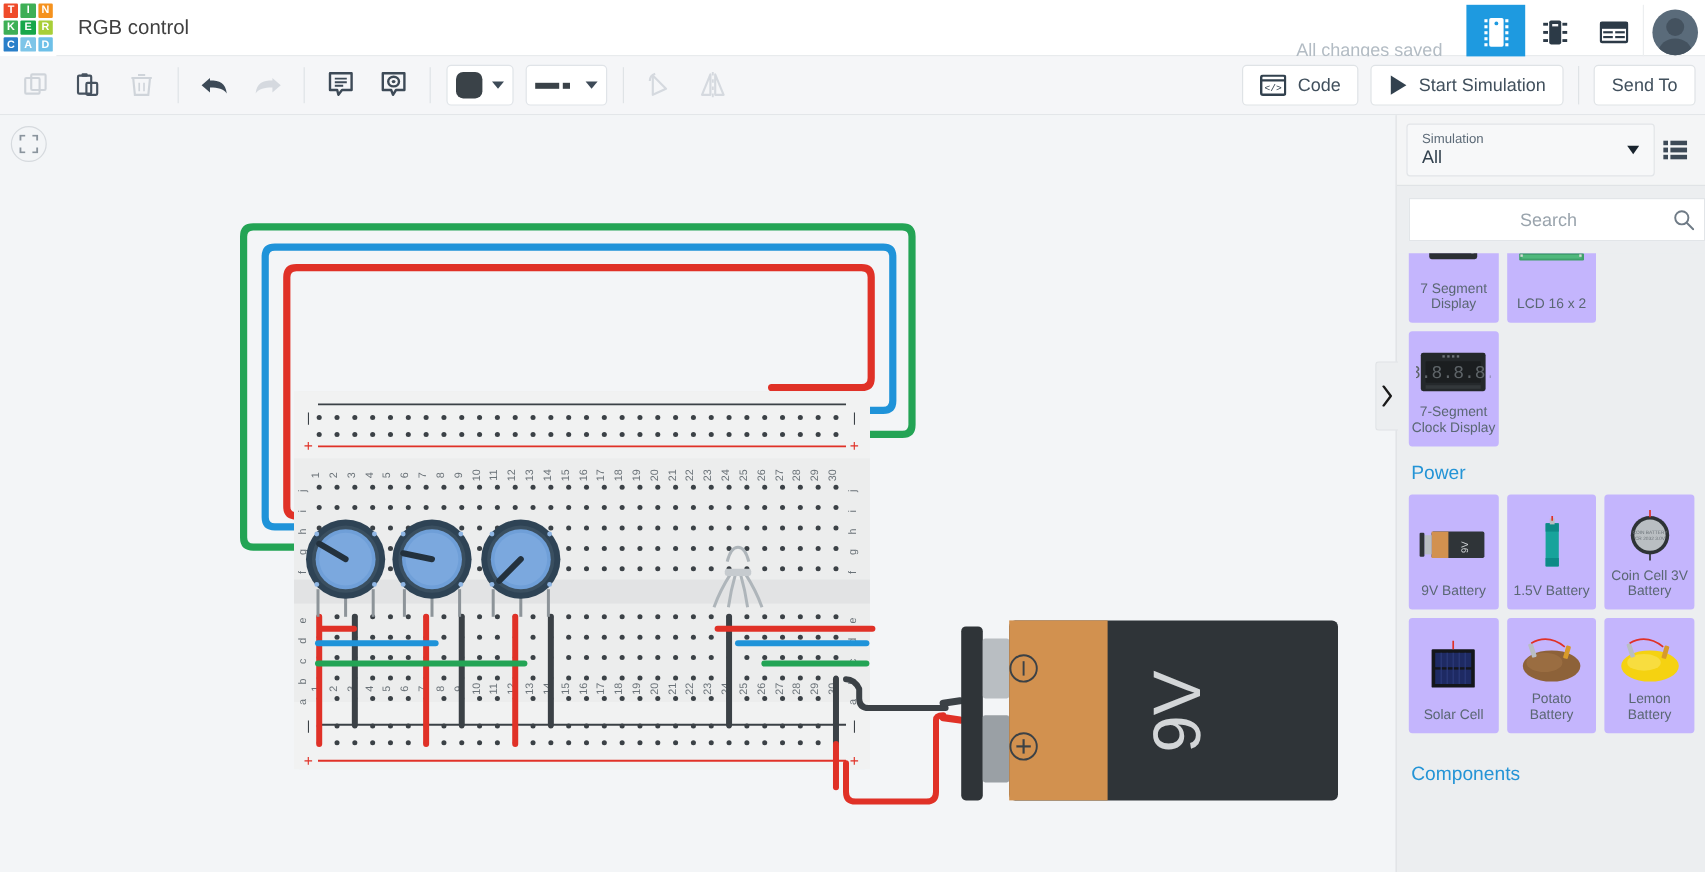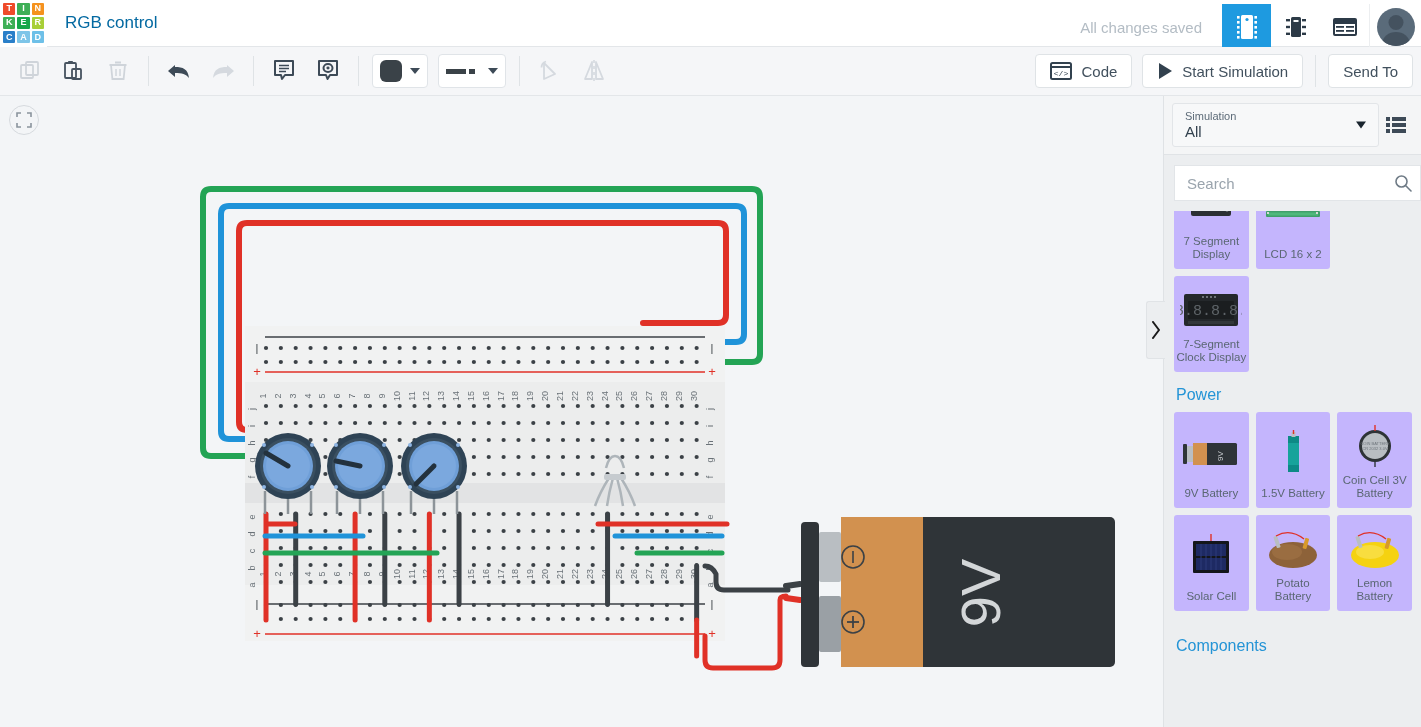--- a/index.html
+++ b/index.html
@@ -18,22 +18,22 @@
     display: flex; align-items: center;
   }
   .logo { width: 47px; height: 47px; padding: 3px; display: grid;
           grid-template-columns: repeat(3, 1fr); grid-template-rows: repeat(3, 1fr);
           gap: 2px; background: #fff; }
   .logo span {
     display: flex; align-items: center; justify-content: center;
     color: #fff; font-size: 9px; font-weight: bold; border-radius: 1px;
     font-family: "Liberation Sans", sans-serif; line-height: 1;
   }
-  .doc-title { margin-left: 18px; font-size: 17px; color: #0369a1; font-weight: 400; }
-  .topbar-right { margin-left: auto; display: flex; align-items: center; height: 47px; margin-top: 8px; }
+  .doc-title { margin-left: 18px; font-size: 17px; color: #404040; font-weight: 400; }
+  .topbar-right { margin-left: auto; display: flex; align-items: flex-end; height: 47px; margin-top: 8px; }
   .saved-text { font-size: 15px; color: #b3bcc4; margin-right: 20px; }
   .view-btn {
     width: 49px; height: 47px; display: flex; align-items: center; justify-content: center;
     cursor: pointer; border: none; background: transparent;
   }
   .view-btn.active { background: #1e9ae0; }
   .avatar-wrap { width: 52px; height: 47px; display: flex; align-items: center;
                  justify-content: center; border-left: 1px solid #eceef0; }
   .avatar { width: 38px; height: 38px; border-radius: 50%; background: #5a6b7a;
             overflow: hidden; position: relative; }
@@ -114,21 +114,21 @@
   .search-row {
     height: 56px; background: #eceef0; display: flex; align-items: center;
     padding: 0 0 0 10px;
   }
   .search-box {
     flex: 1; height: 36px; background: #fff; border: 1px solid #e2e5e8;
     display: flex; align-items: center; padding: 0 8px 0 12px;
   }
   .search-box input {
     flex: 1; border: none; outline: none; font-size: 15px; color: #000000;
-    font-family: "Liberation Sans", sans-serif; background: transparent;
+    font-family: "Liberation Sans", sans-serif; background: transparent; text-align: center;
   }
   .search-box input::placeholder { color: #9aa4ad; }
   .panel-scroll {
     position: absolute; left: 0; top: 115px; width: 258px; height: 516px;
     overflow: hidden;
   }
   .grid { display: grid; grid-template-columns: repeat(3, 1fr); gap: 7px; padding: 0 10px; }
   .cell {
     background: #c4b5fd; border-radius: 3px; height: 96px;
     display: flex; flex-direction: column; align-items: center; cursor: pointer;

